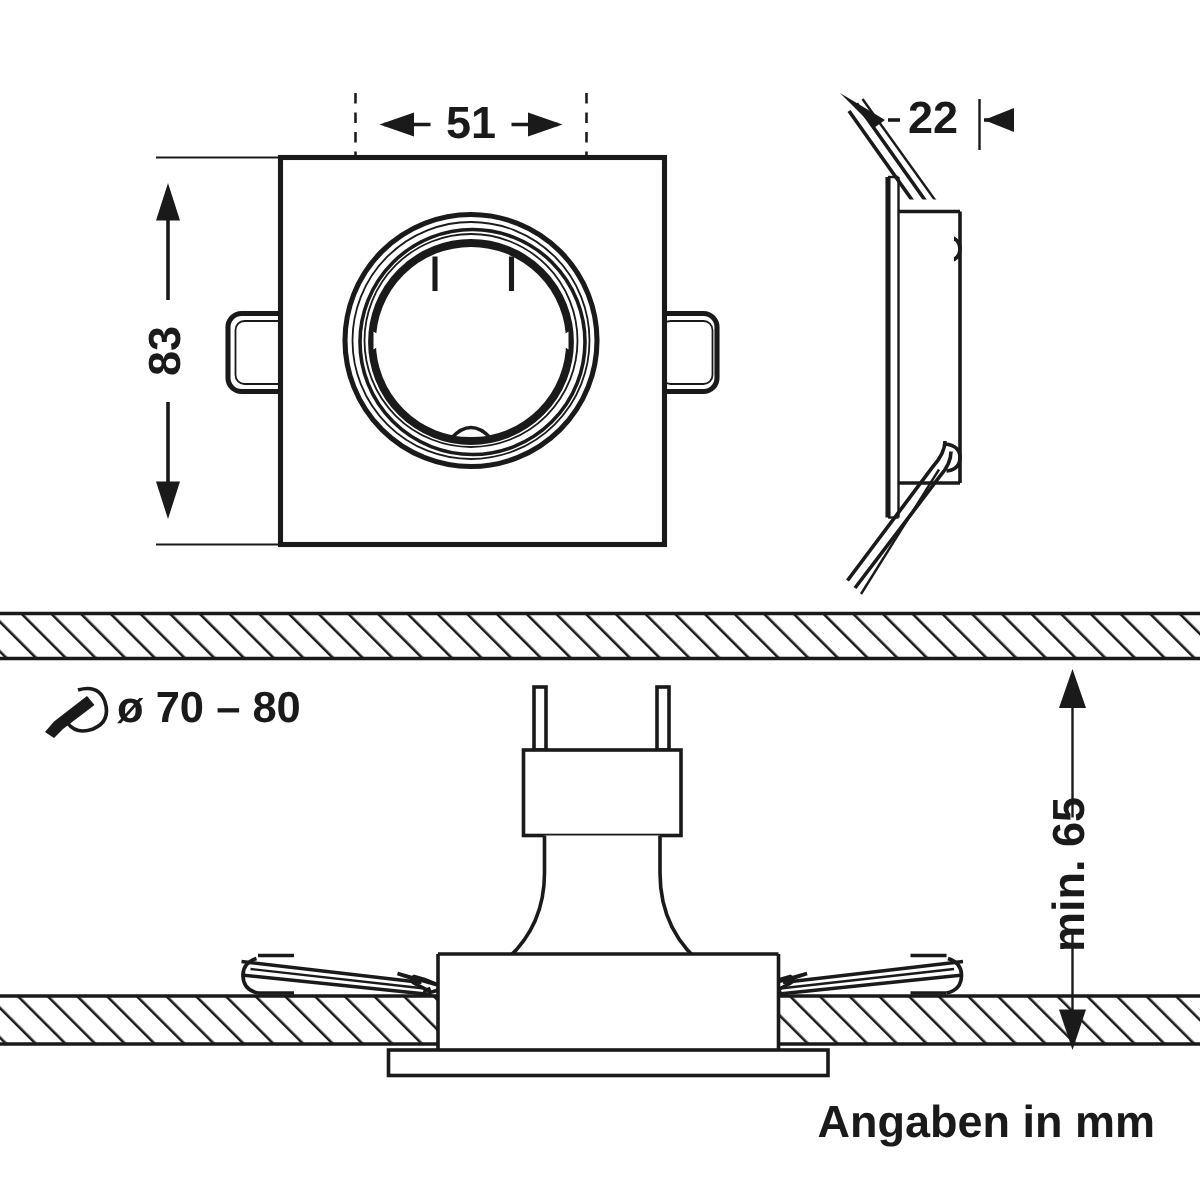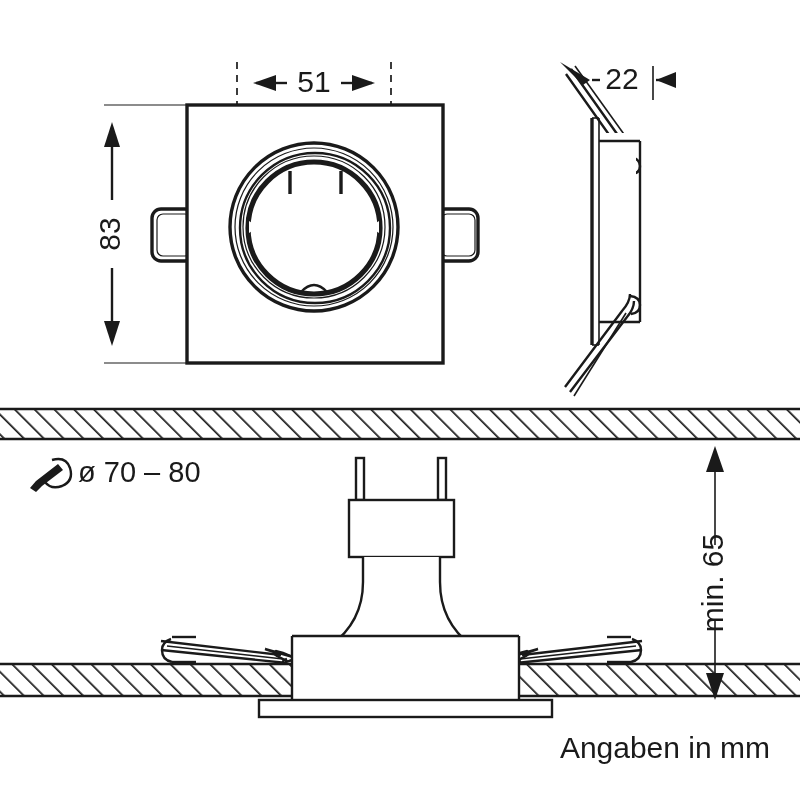--- a/index.html
+++ b/index.html
@@ -11,20 +11,21 @@
     width: 800px;
     height: 800px;
     font-family: "Liberation Sans", sans-serif;
     color: #1a1a1a;
     overflow: hidden;
   }
   #drawing-root {
     position: relative;
     width: 800px;
     height: 800px;
+    font-weight: bold;
   }
   svg#technical-drawing {
     display: block;
     width: 800px;
     height: 800px;
   }
   .ln {
     fill: none;
     stroke: #1a1a1a;
     stroke-linecap: butt;

